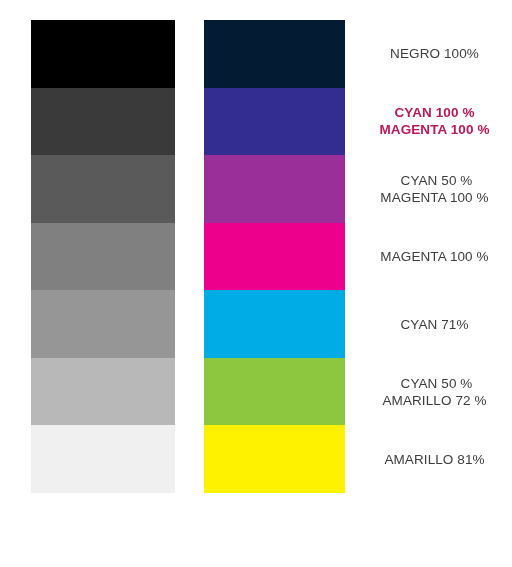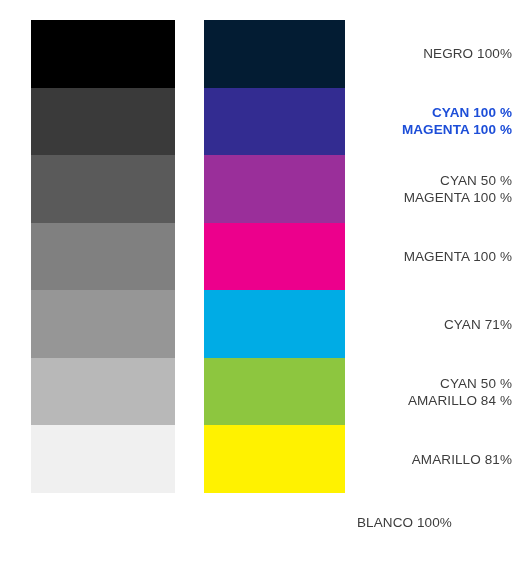--- a/index.html
+++ b/index.html
@@ -54,34 +54,34 @@
     height: 473px;
     display: flex;
     flex-direction: column;
   }
 
   .label-slot {
     flex: 1 1 0;
     display: flex;
     flex-direction: column;
     justify-content: center;
-    align-items: flex-end;
+    align-items: center;
   }
 
   .label-line {
     color: #3d3d3d;
     font-size: 13.5px;
     line-height: 17px;
     letter-spacing: 0.1px;
     white-space: nowrap;
   }
 
   .label-slot.is-bold .label-line {
     font-weight: bold;
-    color: #1d4ed8;
+    color: #be185d;
   }
 
   .label-line.indent-1 {
     padding-left: 4px;
   }
 
   #blanco-label {
     position: absolute;
     left: 357px;
     top: 514px;
@@ -133,23 +133,22 @@
     <div class="label-slot">
       <span class="label-line">MAGENTA 100 %</span>
 
     </div>
     <div class="label-slot">
       <span class="label-line">CYAN 71%</span>
 
     </div>
     <div class="label-slot">
       <span class="label-line indent-1">CYAN 50 %</span>
-      <span class="label-line">AMARILLO 84 %</span>
+      <span class="label-line">AMARILLO 72 %</span>
     </div>
     <div class="label-slot">
       <span class="label-line">AMARILLO 81%</span>
 
     </div>
   </div>
 
-  <div id="blanco-label">BLANCO 100%</div>
 
 </div>
 
 </body></html>

